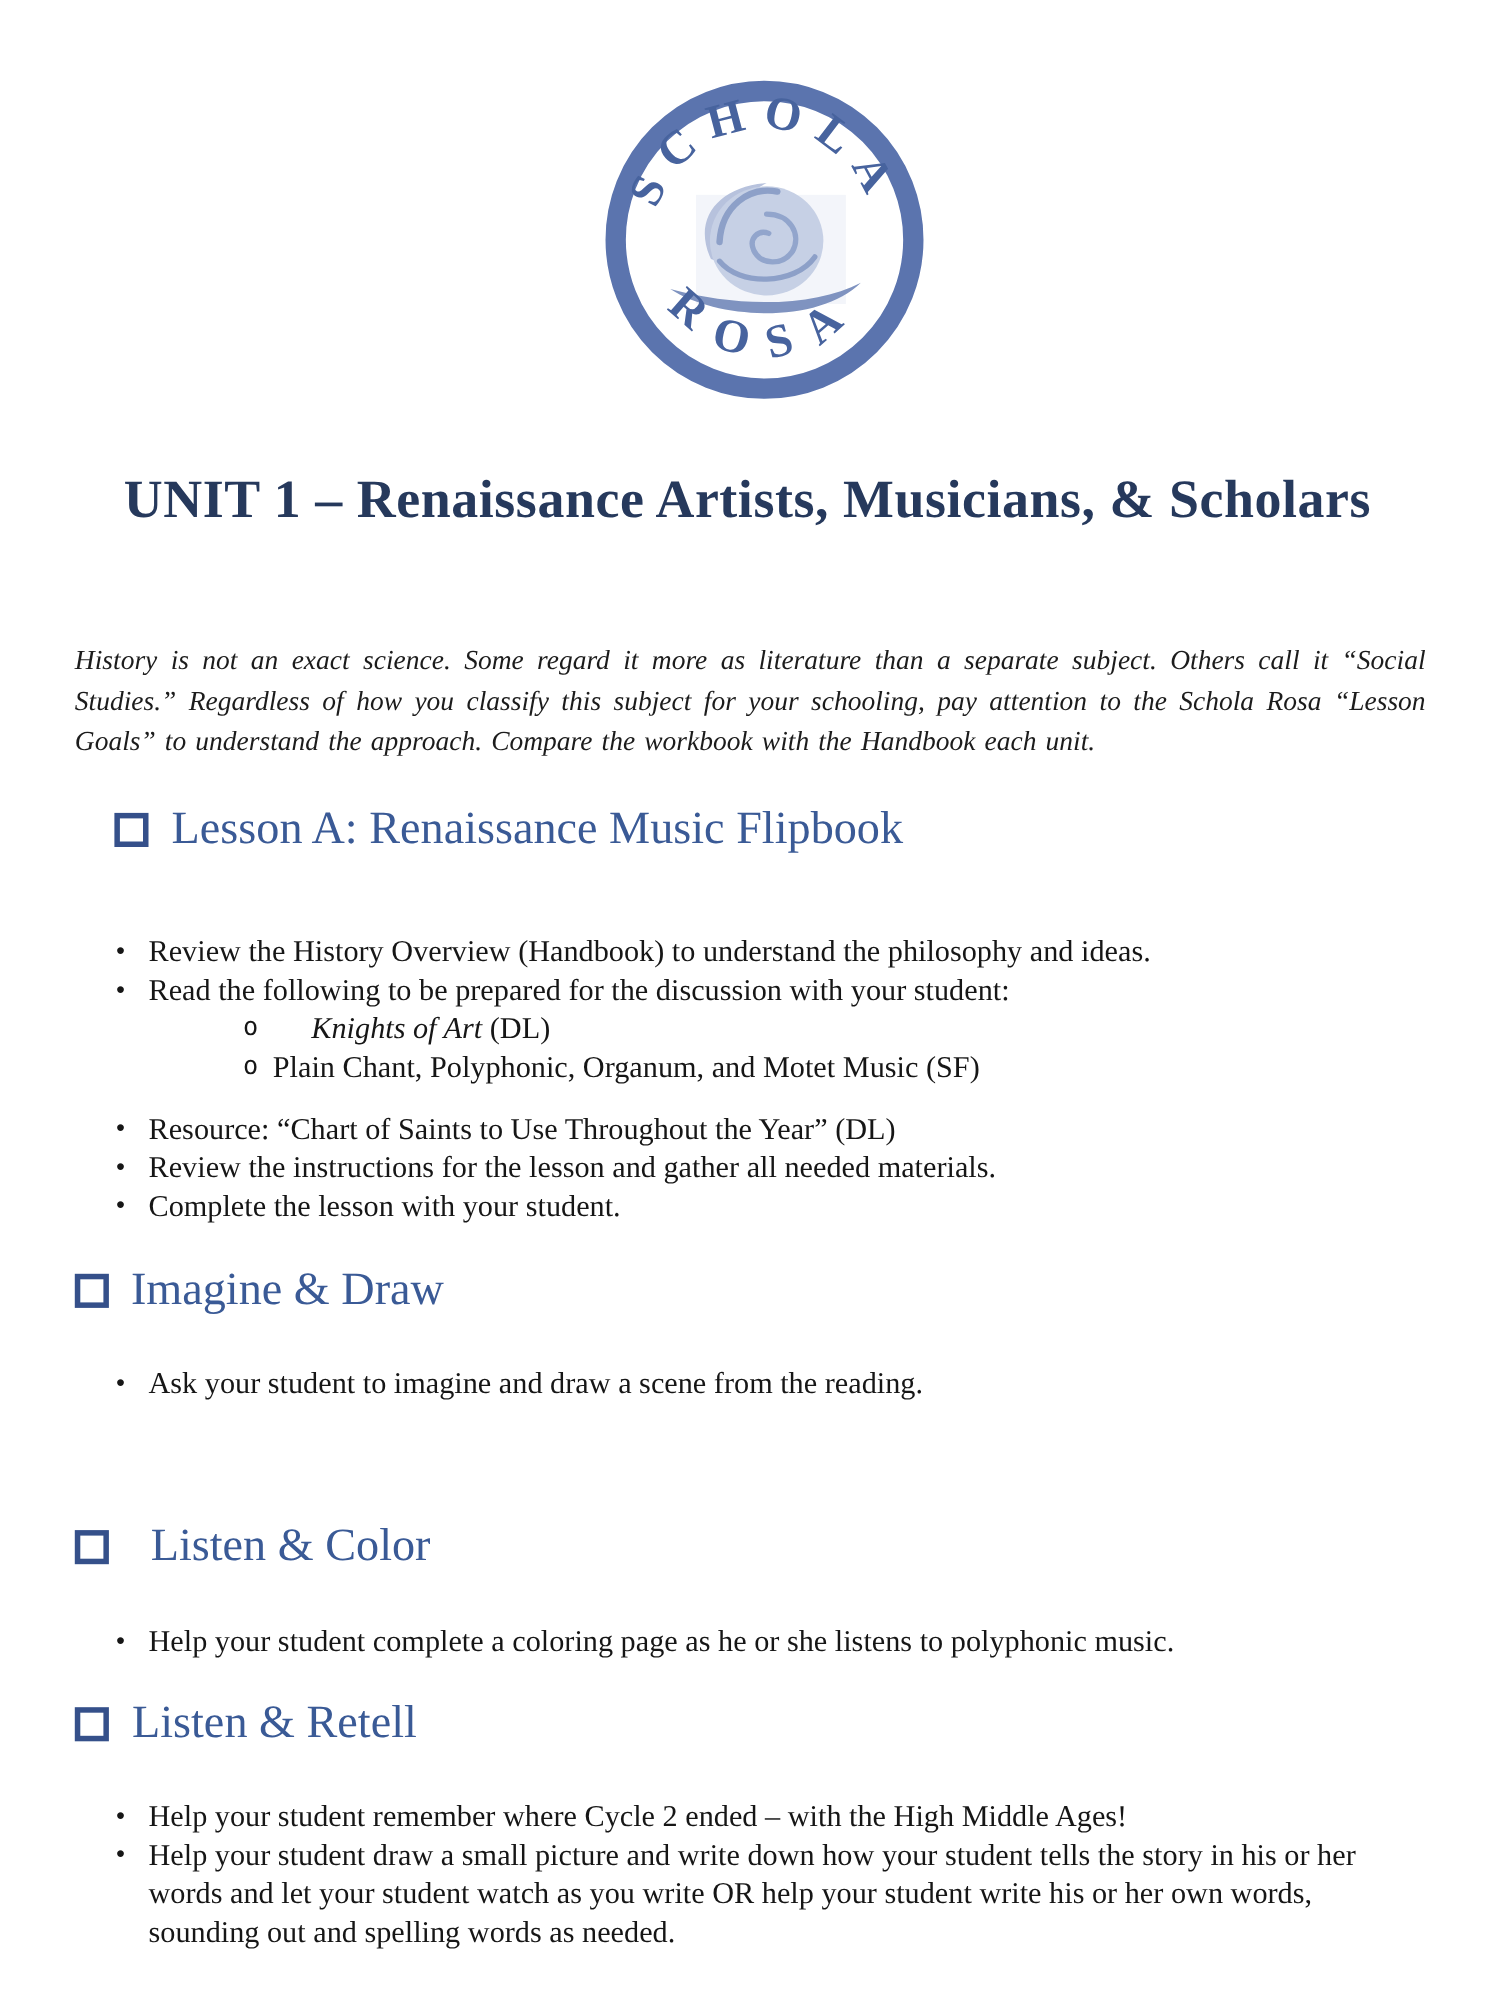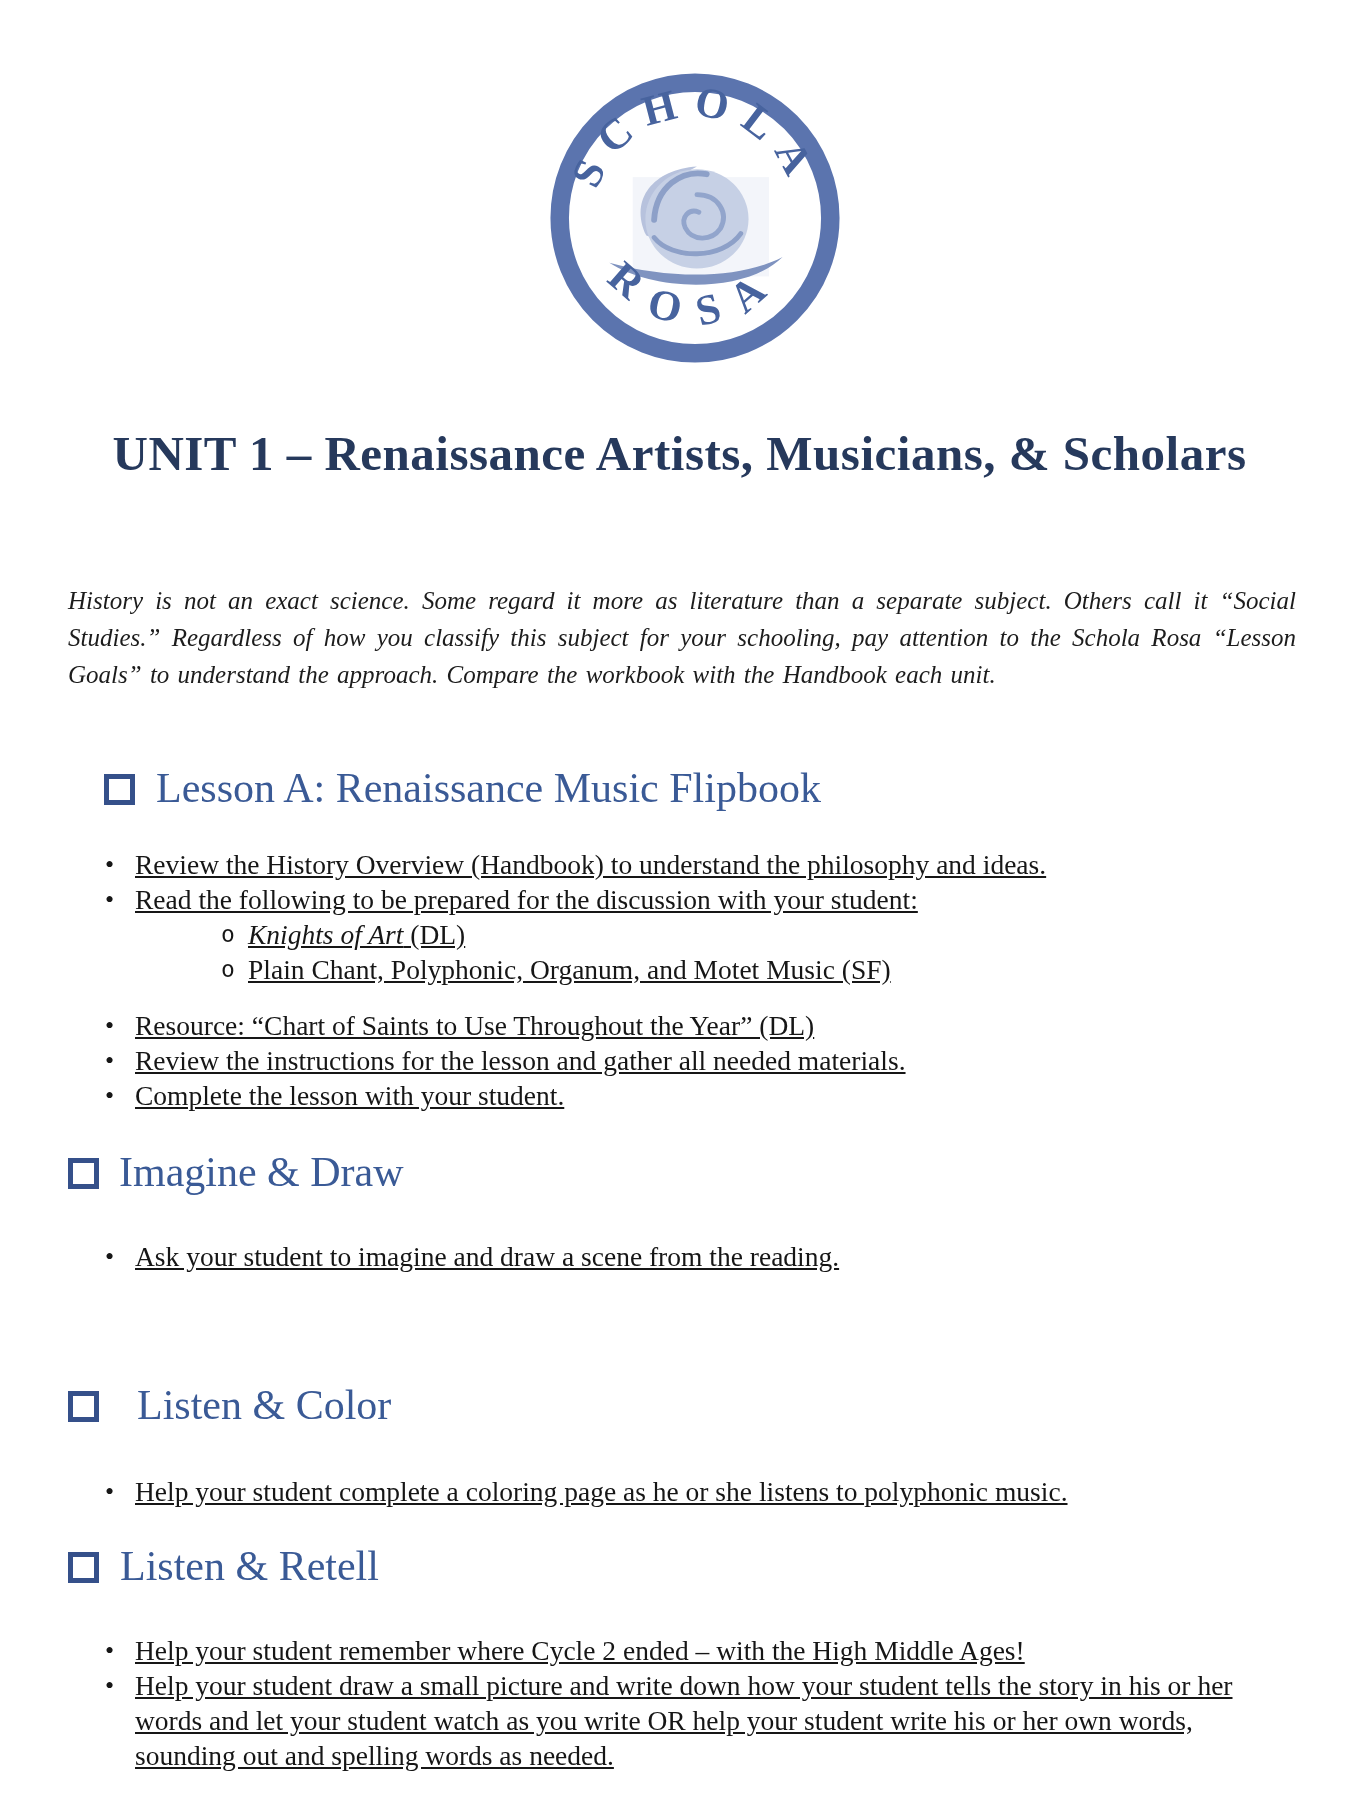--- a/index.html
+++ b/index.html
@@ -27,21 +27,21 @@
   }
   
   .sec{
     position:absolute;left:68px;display:flex;align-items:center;gap:21px;
     color:#3a5a96;font-size:42px;line-height:48px;white-space:nowrap;
   }
   .cbx{
     flex:none;width:21px;height:21px;border:5px solid #35508a;
     background:#ffffff;margin-top:3px;
   }
-  .sec-lessonA{top:764px;padding-left:36px;}
+  .sec-lessonA{top:729px;padding-left:36px;}
   .sec-imagine{top:1148px;gap:20px;}
   .sec-map{top:1308px;}
   .sec-lcolor{top:1381px;gap:38px;}
   .sec-retell{top:1542px;justify-content:center;}
   
   .blist{
     position:absolute;left:68px;width:1231px;
     font-size:27.5px;line-height:35px;color:#161616;
   }
   .g1{top:847px;}
@@ -51,22 +51,22 @@
   .g5{top:1633px;}
   .b-row{display:flex;align-items:flex-start;}
   .b-marker{
     flex:none;width:67px;padding-left:37px;box-sizing:border-box;
     font-size:26px;line-height:35px;
   }
   .s-marker{
     flex:none;width:180px;padding-left:153px;box-sizing:border-box;
     font-size:23px;line-height:34px;font-family:"DejaVu Sans Mono", monospace;
   }
-  .b-text{flex:1;text-decoration:underline;}
-  .it{font-style:italic;}
+  .b-text{flex:1;}
+  .it{font-style:italic;margin-left:35px;}
 </style>
 </head>
 <body>
 
 <div class="page">
 
   <div class="logo">
     <svg viewBox="0 0 300 300" width="292" height="292">
       <circle cx="150" cy="150" r="139" fill="#ffffff" stroke="#5b74ae" stroke-width="19"></circle>
       <rect x="86" y="108" width="140" height="102" fill="#f3f5fa"></rect>

